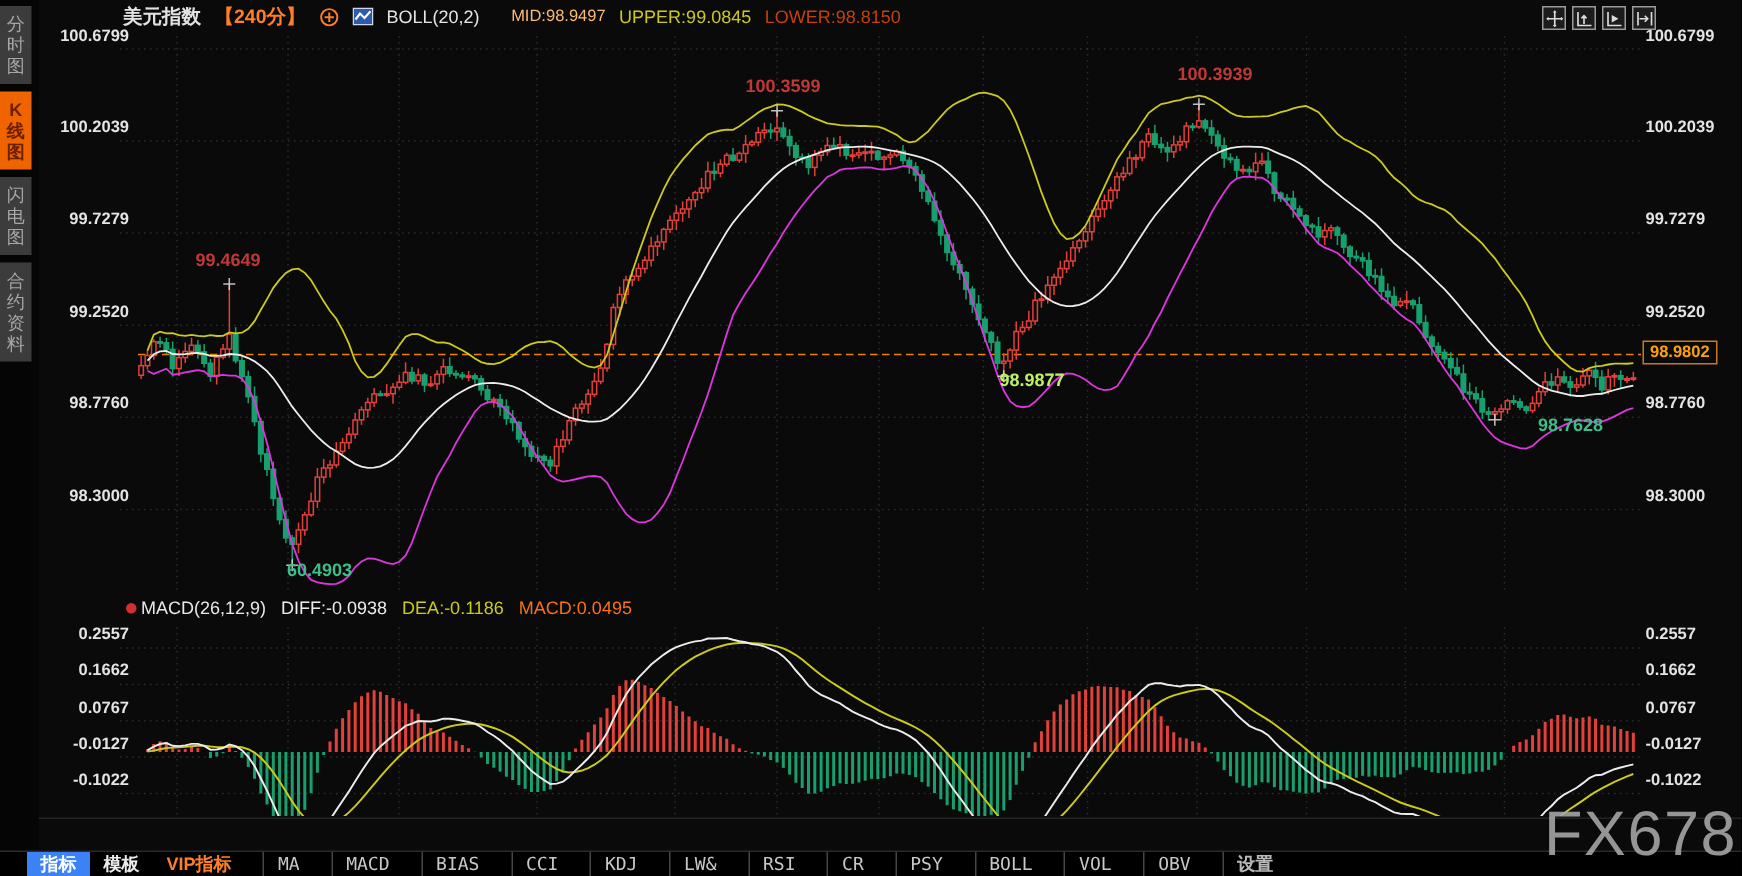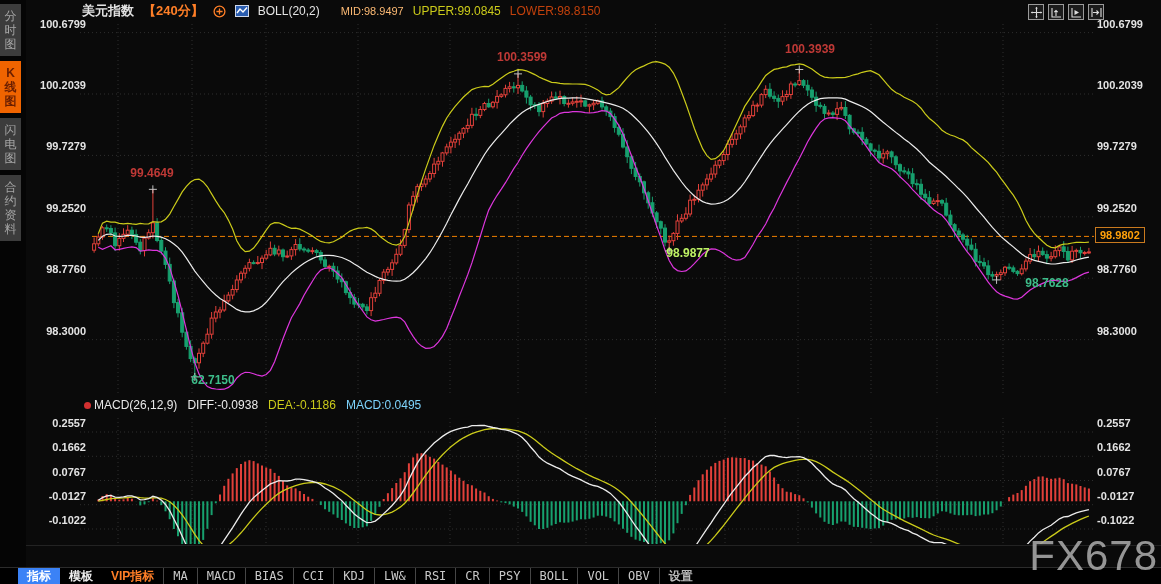--- a/index.html
+++ b/index.html
@@ -51,21 +51,21 @@
   
   .toolbar{position:absolute;left:0;bottom:0;width:1161px;height:17px;background:#000;display:flex;
            align-items:stretch;z-index:22;border-top:1px solid #2c2c2c;padding-left:18px;box-sizing:border-box;}
   .tb{display:flex;align-items:center;padding:0 9px;font-size:12px;color:#c8c8c8;cursor:pointer;
       font-family:"DejaVu Sans Mono",monospace;}
   .tb.cjk{font-family:"Liberation Sans",sans-serif;font-weight:bold;}
   .tb.active{background:#3b82f6;color:#fff;}
   .tb.bright{color:#ededed;}
   .tb.vip{color:#ff7f27;}
   .tb.settings{color:#b9b9b9;}
-  .tb.sep{border-left:1px solid #464646;}
+  .tb.sep{border-left:1px solid #464646;margin-left:12px;}
   
   .watermark{position:absolute;right:3px;bottom:4px;font-size:42px;color:#a9a9a9;opacity:.88;
              letter-spacing:1px;z-index:30;font-weight:400;}
   svg.chart{position:absolute;left:0;top:0;z-index:5;cursor:crosshair;}
 </style>
 </head>
 <body>
 
 <div class="screen">
 
@@ -922,33 +922,33 @@
       <div class="ylab l" style="top: 471.509px;">0.0767</div>
       <div class="ylab r" style="top: 471.509px;">0.0767</div>
       <div class="ylab l" style="top: 495.736px;">-0.0127</div>
       <div class="ylab r" style="top: 495.736px;">-0.0127</div>
       <div class="ylab l" style="top: 519.991px;">-0.1022</div>
       <div class="ylab r" style="top: 519.991px;">-0.1022</div>
       <div class="ann" style="left: 152px; top: 173px; color: rgb(191, 57, 54);">99.4649</div>
       <div class="ann" style="left: 522px; top: 57px; color: rgb(191, 57, 54);">100.3599</div>
       <div class="ann" style="left: 810px; top: 49px; color: rgb(191, 57, 54);">100.3939</div>
       <div class="ann" style="left: 688px; top: 253px; color: #bef264;">98.9877</div>
-      <div class="ann" style="left: 213px; top: 380px; color: rgb(61, 189, 138);">62.7150</div>
+      <div class="ann" style="left: 213px; top: 380px; color: rgb(61, 189, 138);">60.4903</div>
       <div class="ann" style="left: 1047px; top: 283px; color: rgb(61, 189, 138);">98.7628</div>
     </div>
 
   <div class="ref-price" id="ref-price" style="top: 236.39px;">99.1001</div>
   <div class="last-price" id="last-price" style="top: 235px;">98.9802</div>
 
   <div class="macd-dot"></div>
   <div class="macd-hdr">
     <span style="color:#e8e8e8;">MACD(26,12,9)</span>
     <span style="color:#ececec;">DIFF:-0.0938</span>
     <span id="dea-val" style="color: rgb(203, 203, 26);">DEA:-0.1186</span>
-    <span id="macd-val" style="color: #7dd3fc;">MACD:0.0495</span>
+    <span id="macd-val" style="color: #f97316;">MACD:0.0495</span>
   </div>
 
   <div class="sepline" style="top:545px;"></div>
 
 
   <div class="toolbar" id="toolbar">
       <div class="tb active cjk">指标</div>
       <div class="tb bright cjk">模板</div>
       <div class="tb vip cjk">VIP指标</div>
       <div class="tb sep">MA</div>

